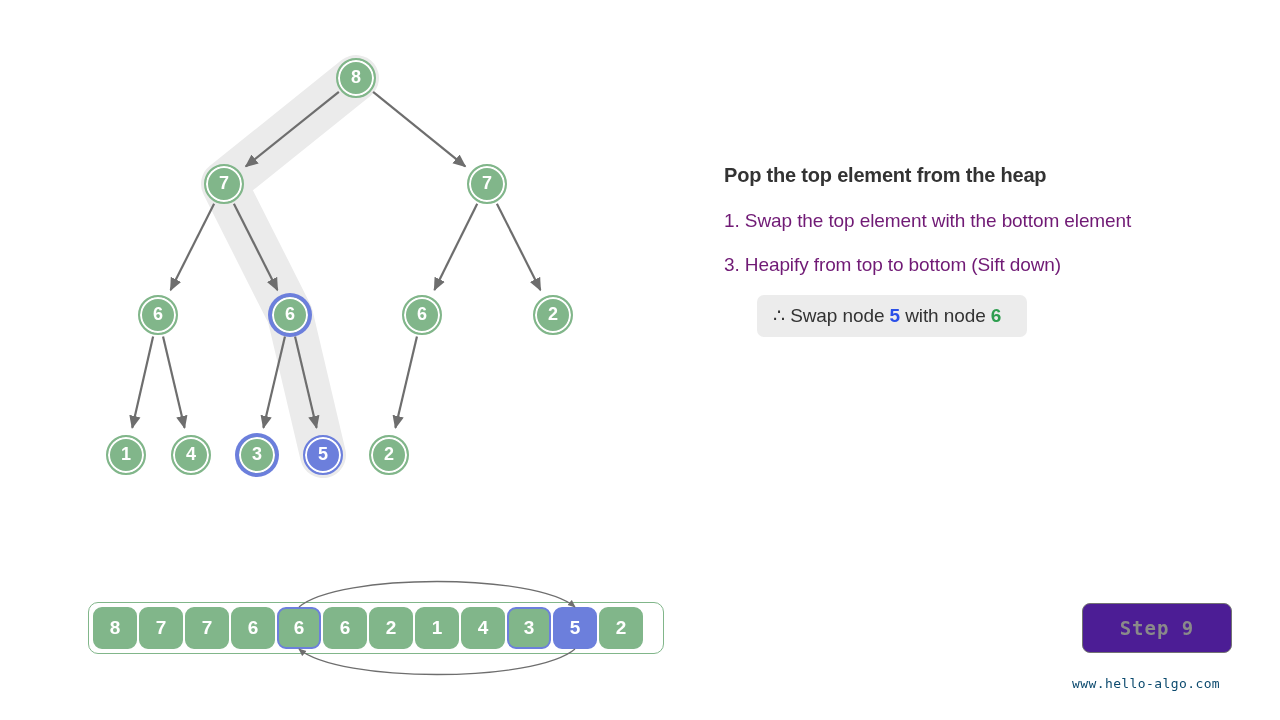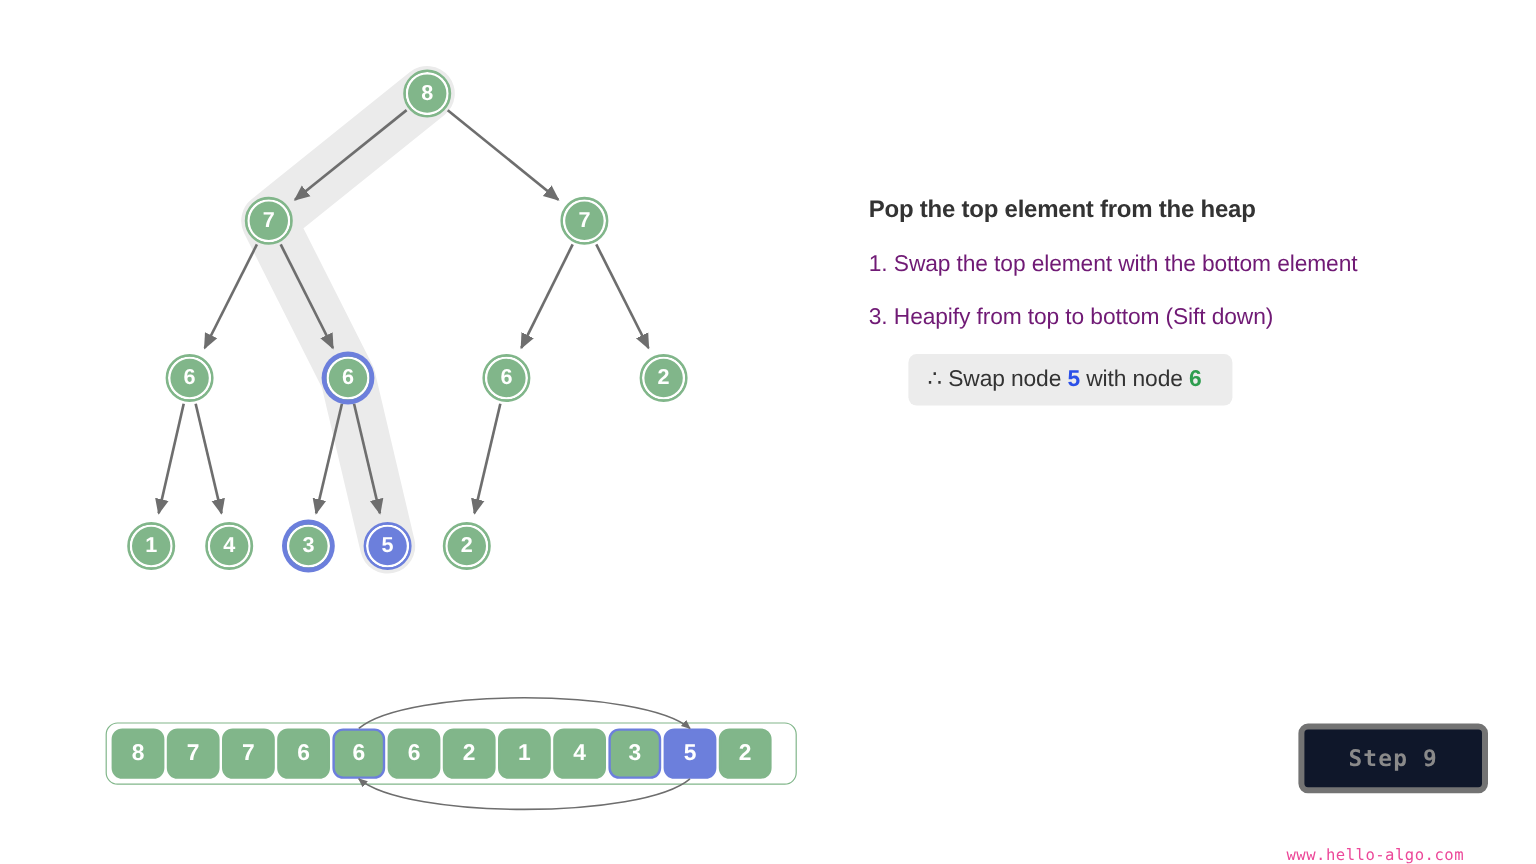--- a/index.html
+++ b/index.html
@@ -94,32 +94,32 @@
   }
   .cell.green{background:#81b68a;border:2px solid #81b68a;}
   .cell.green-bluering{background:#81b68a;border:2px solid #6c7fdc;}
   .cell.blue{background:#6c7fdc;border:2px solid #6c7fdc;}
   #array-arrows{position:absolute;left:0;top:0;width:600px;height:100px;pointer-events:none;}
 
   
   .step-badge{
     position:absolute;left:1082px;top:603px;
     width:148px;height:48px;
-    border:5px solid #737373;
+    border:1px solid #737373;
     border-radius:8px;
-    background:#0f172a;
+    background:#4c1d95;
     display:flex;align-items:center;justify-content:center;
     font-family:"DejaVu Sans Mono", monospace;
     font-size:19px;font-weight:bold;color:#8a8a8a;
     letter-spacing:1px;
   }
   .watermark{
     position:absolute;left:1072px;top:676px;
     font-family:"DejaVu Sans Mono", monospace;
-    font-size:13px;color:#ec4899;letter-spacing:0.4px;margin-top:30px;
+    font-size:13px;color:#0c4a6e;letter-spacing:0.4px;
   }
 </style>
 </head>
 <body>
 
 <div class="stage">
 
   <svg id="tree-svg" viewBox="0 0 700 560">
     <defs>
       <marker id="arrowhead" markerWidth="7" markerHeight="7" refX="5.4" refY="3" orient="auto">

